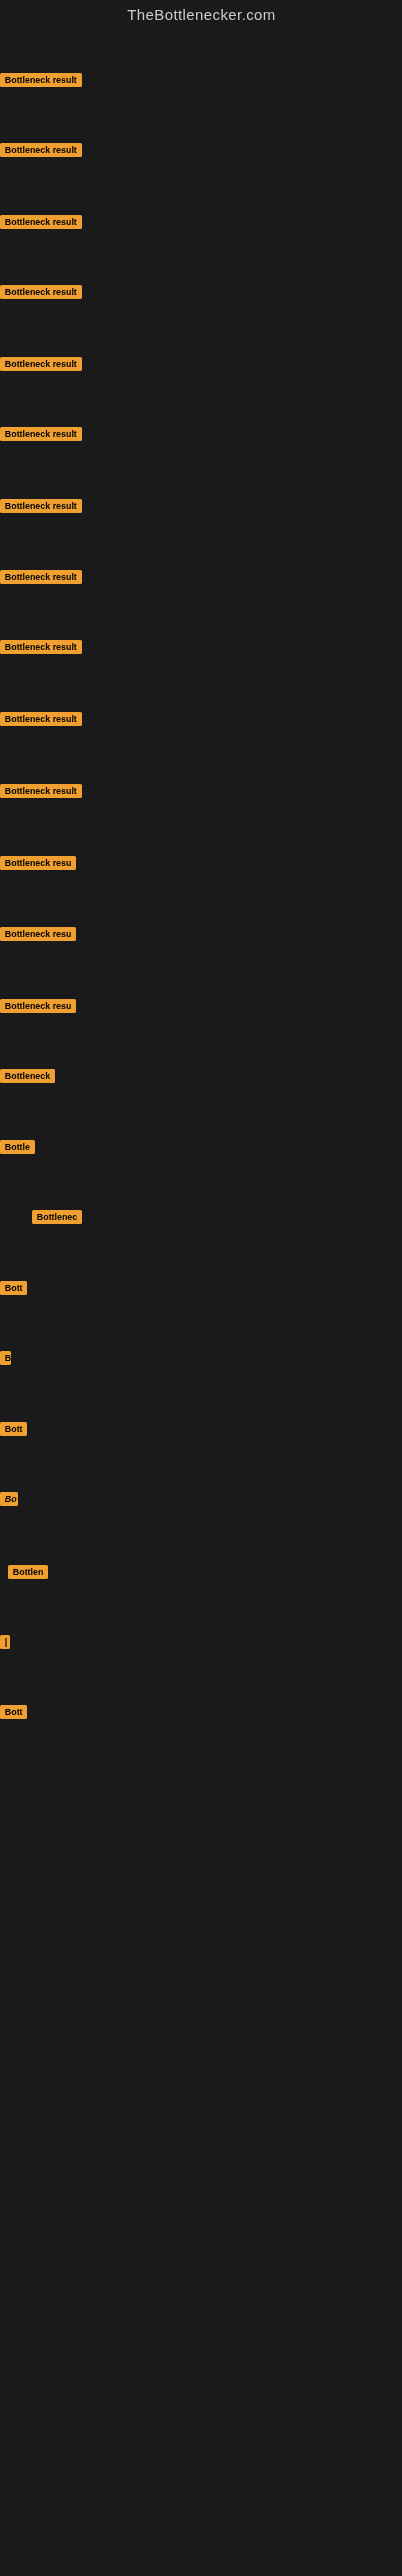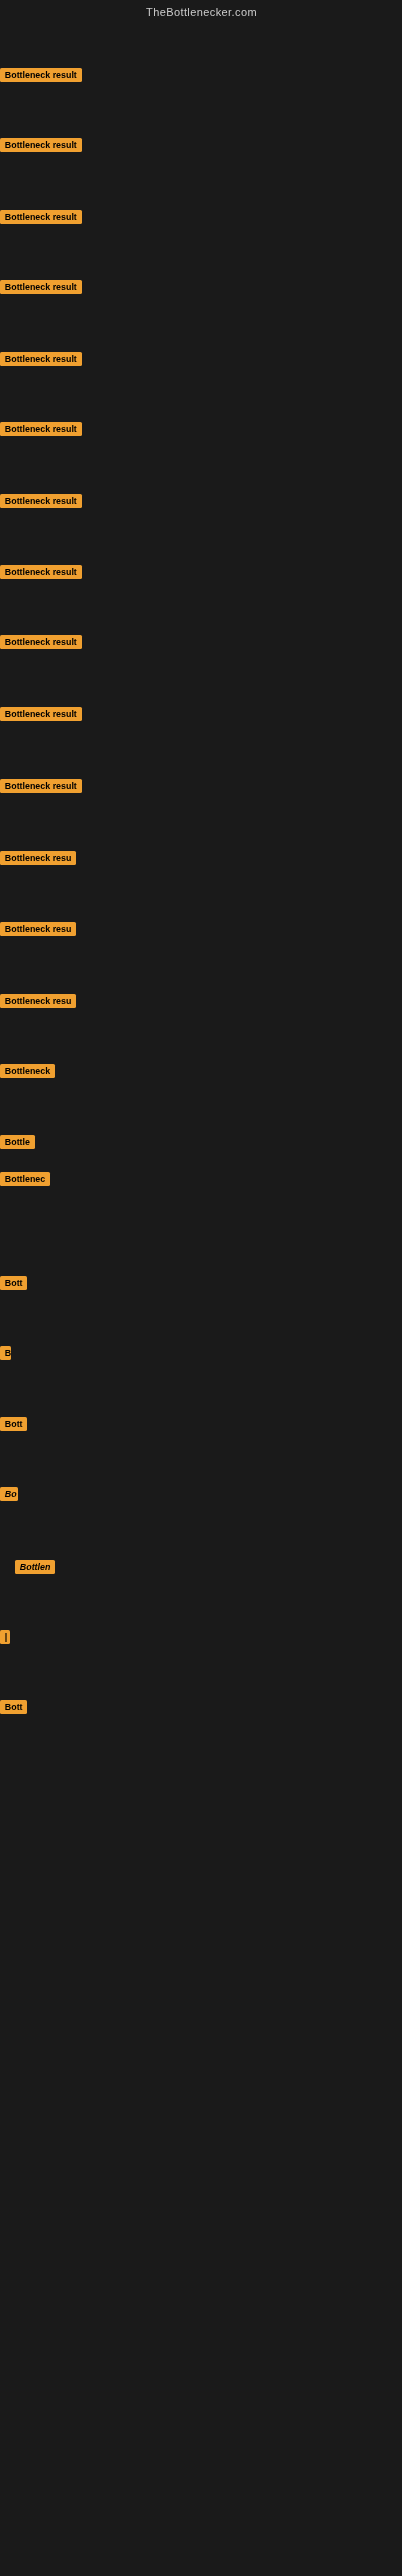--- a/index.html
+++ b/index.html
@@ -13,21 +13,21 @@
       min-height: 2576px;
       background-color: #1a1a1a;
       font-family: Arial, sans-serif;
       position: relative;
     }
 
     .site-header {
       text-align: center;
       padding: 6.4px 0 3.2px 0;
       color: #cccccc;
-      font-size: 11px;
+      font-size: 15px;
       letter-spacing: 0.4px;
     }
 
     .bottleneck-items-container {
       padding: 0 0 16px 0;
     }
 
     .bottleneck-badge {
       display: inline-block;
       background-color: #f0a030;
@@ -59,22 +59,22 @@
     <div style="position: absolute; top: 472px; left: 0px;"><span class="bottleneck-badge" style="max-width: 124px;">Bottleneck result</span></div>
     <div style="position: absolute; top: 543px; left: 0px;"><span class="bottleneck-badge" style="max-width: 124px;">Bottleneck result</span></div>
     <div style="position: absolute; top: 613px; left: 0px;"><span class="bottleneck-badge" style="max-width: 121px;">Bottleneck result</span></div>
     <div style="position: absolute; top: 685px; left: 0px;"><span class="bottleneck-badge" style="max-width: 119px;">Bottleneck result</span></div>
     <div style="position: absolute; top: 757px; left: 0px;"><span class="bottleneck-badge" style="max-width: 117px;">Bottleneck result</span></div>
     <div style="position: absolute; top: 829px; left: 0px;"><span class="bottleneck-badge" style="max-width: 105px;">Bottleneck resu</span></div>
     <div style="position: absolute; top: 900px; left: 0px;"><span class="bottleneck-badge" style="max-width: 103px;">Bottleneck resu</span></div>
     <div style="position: absolute; top: 972px; left: 0px;"><span class="bottleneck-badge" style="max-width: 101px;">Bottleneck resu</span></div>
     <div style="position: absolute; top: 1042px; left: 0px; text-decoration: underline;"><span class="bottleneck-badge" style="max-width: 72px;">Bottleneck</span></div>
     <div style="position: absolute; top: 1113px; left: 0px;"><span class="bottleneck-badge" style="max-width: 44px;">Bottle</span></div>
-    <div style="position: absolute; top: 1150px; left: 0px;"><span class="bottleneck-badge" style="max-width: 66px;">Bottlenec</span></div>
+    <div style="position: absolute; top: 1183px; left: 0px; padding-left: 32px;"><span class="bottleneck-badge" style="max-width: 66px;">Bottlenec</span></div>
     <div style="position: absolute; top: 1254px; left: 0px;"><span class="bottleneck-badge" style="max-width: 34px;">Bott</span></div>
     <div style="position: absolute; top: 1324px; left: 0px;"><span class="bottleneck-badge" style="max-width: 11.3px;">B</span></div>
     <div style="position: absolute; top: 1395px; left: 0px;"><span class="bottleneck-badge" style="max-width: 32px;">Bott</span></div>
     <div style="position: absolute; top: 1465px; left: 0px; font-style: italic;"><span class="bottleneck-badge" style="max-width: 17.7px;">Bo</span></div>
-    <div style="position: absolute; top: 1538px; left: 15px; font-style: italic;"><span class="bottleneck-badge" style="max-width: 52px;">Bottlen</span></div>
+    <div style="position: absolute; top: 1538px; left: 8px;"><span class="bottleneck-badge" style="max-width: 52px;">Bottlen</span></div>
     <div style="position: absolute; top: 1608px; left: 0px;"><span class="bottleneck-badge" style="max-width: 6.4px;">|</span></div>
     <div style="position: absolute; top: 1678px; left: 0px;"><span class="bottleneck-badge" style="max-width: 32px;">Bott</span></div>
   </div>
 
 
 </body></html>

